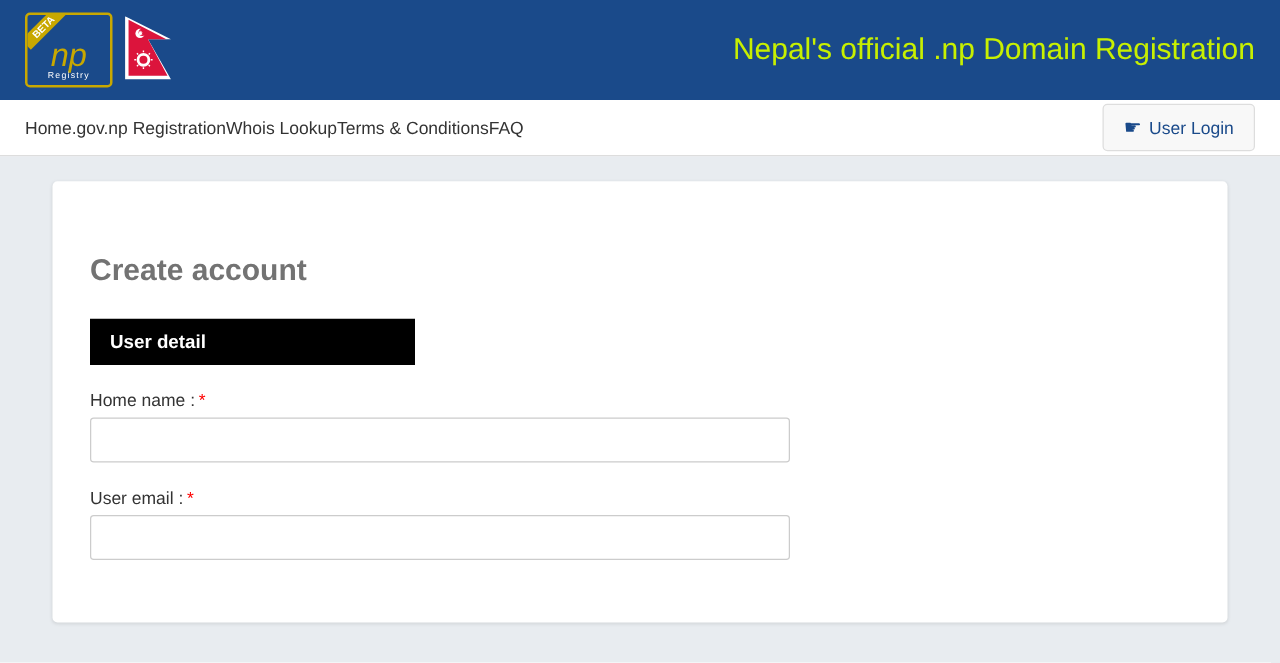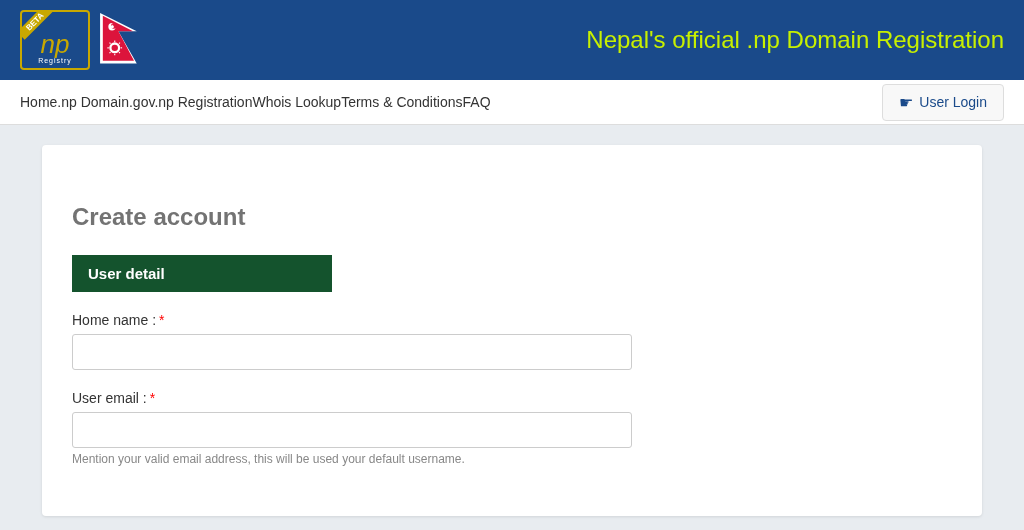--- a/index.html
+++ b/index.html
@@ -115,21 +115,21 @@
       box-shadow: 0 1px 3px rgba(0,0,0,0.1);
     }
     .page-title {
       font-size: 24px;
       font-weight: bold;
       color: #737373;
       margin-bottom: 24px;
       margin-top: 28px;
     }
     .section-header {
-      background: #14532d;
+      background: #000000;
       color: white;
       padding: 10px 16px;
       font-size: 15px;
       font-weight: bold;
       margin-bottom: 20px;
       display: inline-block;
       min-width: 260px;
     }
     .form-group {
       margin-bottom: 20px;
@@ -199,21 +199,20 @@
         <line x1="-4.6" y1="4.6" x2="-5.7" y2="5.7" stroke="white" stroke-width="1.2"></line>
         <line x1="4.6" y1="4.6" x2="5.7" y2="5.7" stroke="white" stroke-width="1.2"></line>
       </g>
     </svg>
   </div>
   <div class="header-title">Nepal's official .np Domain Registration</div>
 </div>
 
 <nav class="navbar">
   <a class="nav-item">Home</a>
-  <a class="nav-item">.np Domain</a>
   <a class="nav-item">.gov.np Registration</a>
   <a class="nav-item">Whois Lookup</a>
   <a class="nav-item">Terms &amp; Conditions</a>
   <a class="nav-item">FAQ</a>
   <div class="nav-spacer"></div>
   <button class="user-login-btn">
     <span class="user-icon">☛</span>
     <span>User Login</span>
   </button>
 </nav>
@@ -231,16 +230,15 @@
       </label>
       <input class="form-input" type="text" style="">
     </div>
 
     
     <div class="form-group">
       <label class="form-label">
         <span>User email :</span><span class="required">*</span>
       </label>
       <input class="form-input" type="email" style="">
-      <div class="form-hint">Mention your valid email address, this will be used your default username.</div>
     </div>
   </div>
 </div>
 
 </body></html>

